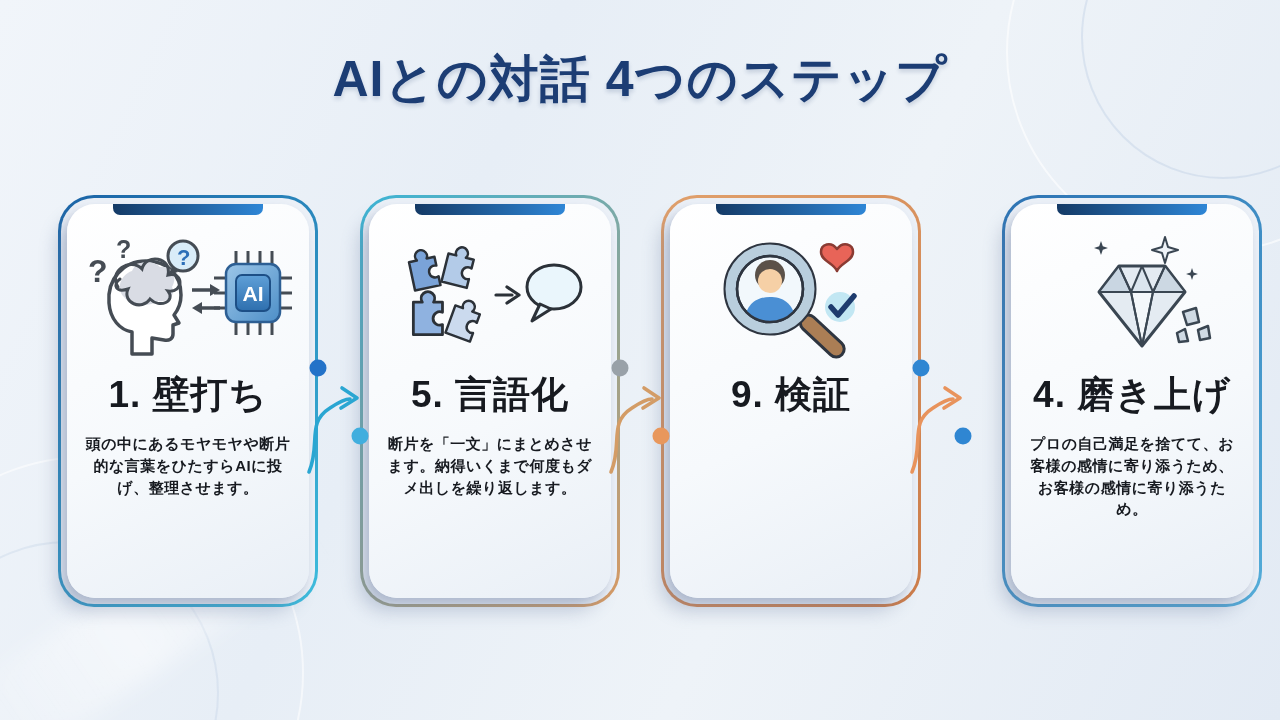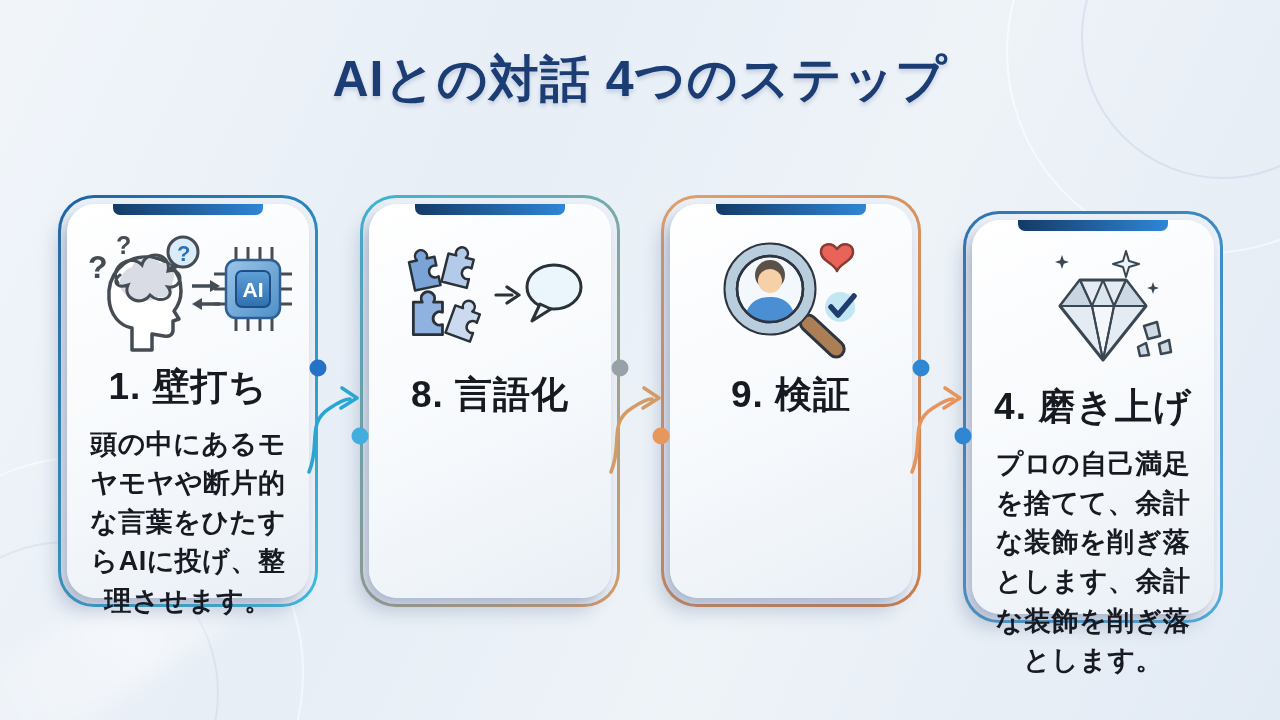--- a/index.html
+++ b/index.html
@@ -24,41 +24,41 @@
     color:var(--title-blue,#1c3d74);
     text-shadow:0 3px 4px rgba(25,55,105,.18);
   }
 
   
   .card{position:absolute;top:195px;width:260px;height:412px;border-radius:36px;padding:0;}
   .card::before{content:"";position:absolute;inset:3px;border-radius:33px;background:#ebf0f7;}
   .card.c1{left:58px;background:linear-gradient(135deg,var(--card1-border-a),var(--card1-border-b));}
   .card.c2{left:360px;background:linear-gradient(135deg,var(--card2-border-a),var(--card2-border-b));}
   .card.c3{left:661px;background:linear-gradient(135deg,var(--card3-border-a),var(--card3-border-b));}
-  .card.c4{left:963px;background:linear-gradient(135deg,var(--card4-border-a),var(--card4-border-b));margin-top:16px;}
+  .card.c4{left:1002px;background:linear-gradient(135deg,var(--card4-border-a),var(--card4-border-b));}
 
   .card-inner{
     position:absolute;inset:9px;border-radius:28px;z-index:1;
     background:linear-gradient(155deg,#ffffff 0%,#f6f9fc 55%,#e9eff6 100%);
     box-shadow:-10px 13px 18px rgba(96,115,152,.32),-2px 4px 6px rgba(96,115,152,.16);
     display:flex;flex-direction:column;align-items:center;
   }
   .notch{
     position:absolute;top:0;left:50%;transform:translateX(-50%);
     width:150px;height:11px;border-radius:0 0 7px 7px;
     background:linear-gradient(90deg,var(--notch-a),var(--notch-b));
   }
   .icon-box{height:132px;margin-top:26px;display:flex;align-items:center;justify-content:center;}
   .step-title{
     margin:8px 0 0 0;font-size:37px;font-weight:800;letter-spacing:1px;
     color:var(--text-dark,#171a20);
   }
   .step-desc{
     margin:13px 0 0 0;padding:0 12px;
-    font-size:27px;line-height:1.45;font-weight:700;text-align:center;
+    font-size:15px;line-height:1.45;font-weight:700;text-align:center;
     letter-spacing:.5px;color:var(--text-dark,#171a20);
   }
 
   
   .connector{position:absolute;top:348px;width:66px;height:132px;z-index:2;pointer-events:none;}
   .connector.con1{left:306px;}
   .connector.con2{left:608px;}
   .connector.con3{left:909px;}
   .connector svg{display:block;overflow:visible;}
   .connector .curve,.connector .head{fill:none;stroke-width:3.6;stroke-linecap:round;stroke-linejoin:round;}
@@ -145,21 +145,22 @@
             <g transform="translate(62,58) rotate(20)">
               <path d="M3,10 h8 a6,6 0 1 1 10,0 h8 v9 a6,6 0 1 0 0,11 v9 h-26 z" fill="#cbdaee"></path>
             </g>
           </g>
           <path d="M102,58 h16" stroke="#2b3138" stroke-width="3.2" stroke-linecap="round"></path>
           <path d="M113,50 L125,58 L113,66" fill="none" stroke="#2b3138" stroke-width="3.2" stroke-linecap="round" stroke-linejoin="round"></path>
           <ellipse cx="160" cy="50" rx="27" ry="22" fill="#eaf6fc" stroke="#2b3138" stroke-width="3"></ellipse>
           <path d="M146,67 L138,84 L157,72 Z" fill="#eaf6fc" stroke="#2b3138" stroke-width="3" stroke-linejoin="round"></path>
         </svg>
       </div>
-      <h2 class="step-title">8. 言語化</h2>
+      <h2 class="step-title">5. 言語化</h2>
+      <p class="step-desc">断片を「一文」にまとめさせます。納得いくまで何度もダメ出しを繰り返します。</p>
     </div>
   </div>
 
   <div class="card c3">
     <div class="card-inner">
       <div class="notch"></div>
       <div class="icon-box">
         <svg width="166" height="134" viewBox="0 0 166 134">
           <defs>
               <clipPath id="lens">
@@ -211,21 +212,21 @@
             <polygon points="149,98 159,94 161,106 151,108" fill="#cfdae4" stroke-width="2.5"></polygon>
             <polygon points="128,101 136,97 139,109 130,110" fill="#cfdae4" stroke-width="2.5"></polygon>
           </g>
 
           <path d="M52,9 L53.8,14.2 L59,16 L53.8,17.8 L52,23 L50.2,17.8 L45,16 L50.2,14.2 Z" fill="#3a4652"></path>
           <path d="M116,5 L119,15 L129,18 L119,21 L116,31 L113,21 L103,18 L113,15 Z" fill="#eef3f8" stroke="#3a4652" stroke-width="2" stroke-linejoin="round"></path>
           <path d="M143,36 L144.5,40.5 L149,42 L144.5,43.5 L143,48 L141.5,43.5 L137,42 L141.5,40.5 Z" fill="#3a4652"></path>
         </svg>
       </div>
       <h2 class="step-title">4. 磨き上げ</h2>
-      <p class="step-desc">プロの自己満足を捨てて、余計な装飾を削ぎ落とします、余計な装飾を削ぎ落とします。</p>
+      <p class="step-desc">プロの自己満足を捨てて、お客様の感情に寄り添うため、お客様の感情に寄り添うため。</p>
     </div>
   </div>
 
   <div class="connector con1">
     <svg width="66" height="132" viewBox="0 0 66 132">
       <path class="curve" d="M3,124 C15,96 0,75 24,60 C33,54 39,51 44,51"></path>
       <path class="head" d="M36,40 L51,50 L35,60"></path>
       <circle class="dot-top" cx="12" cy="20" r="8.5"></circle>
       <circle class="dot-bot" cx="54" cy="88" r="8.5"></circle>
     </svg>

